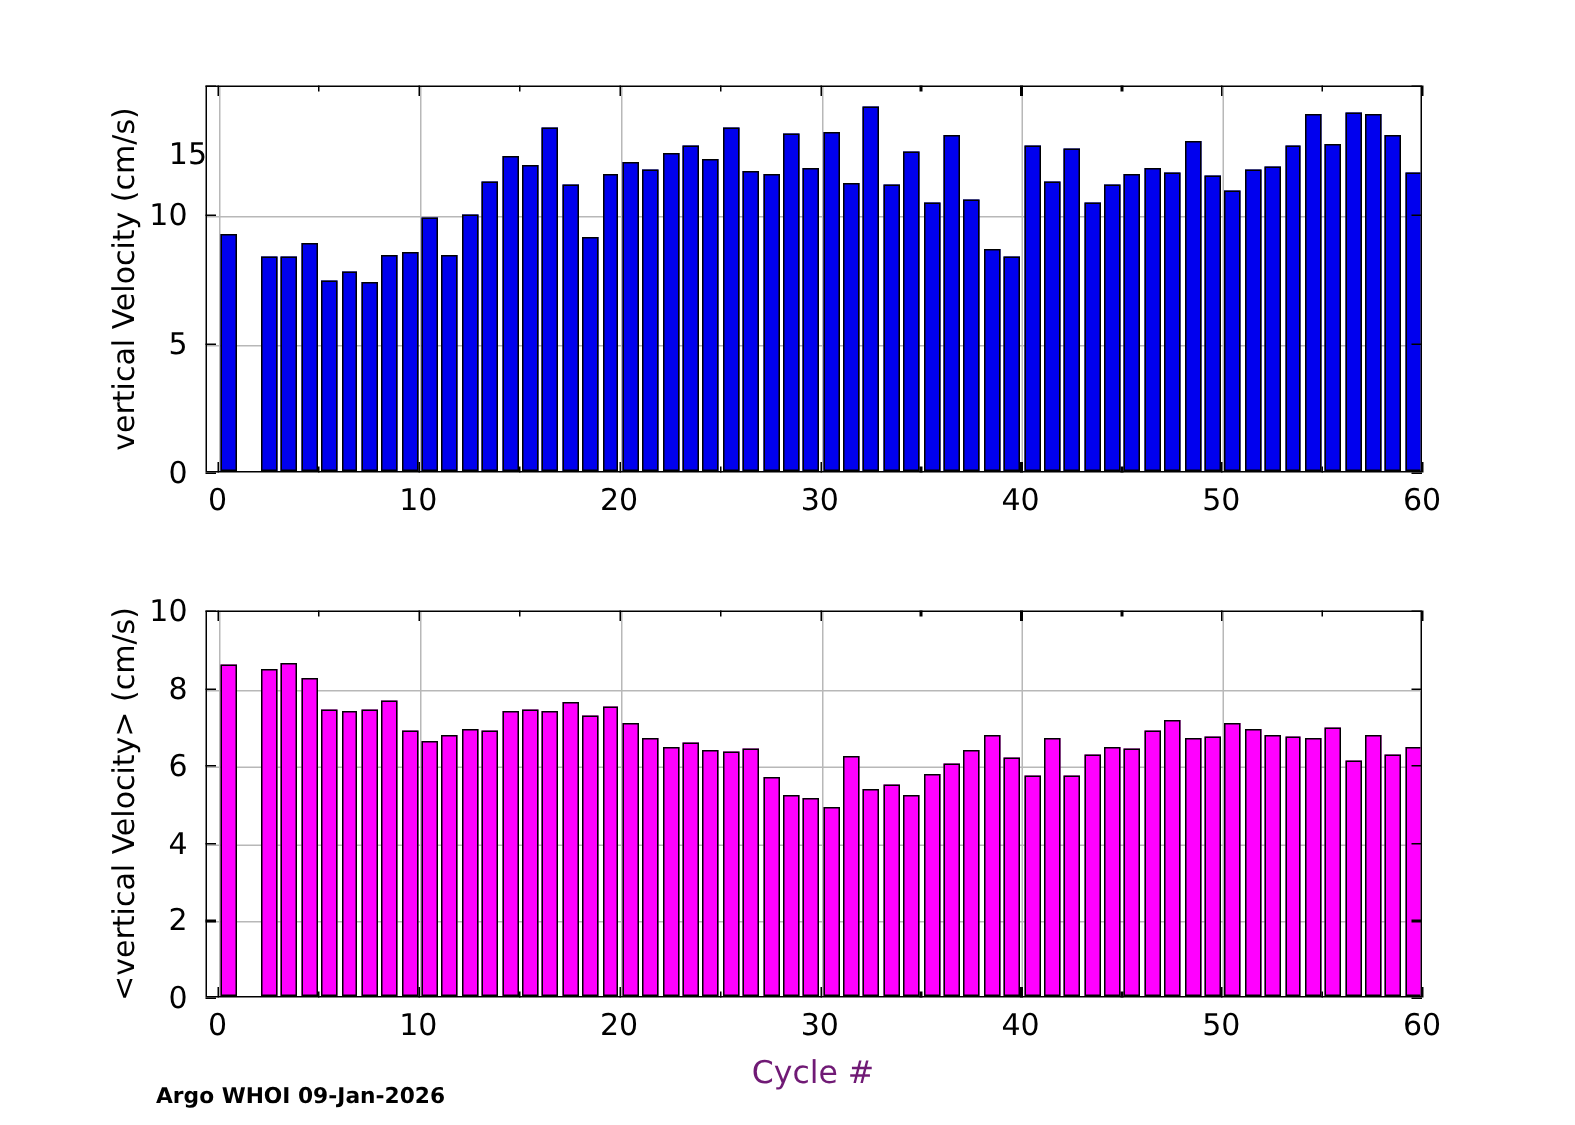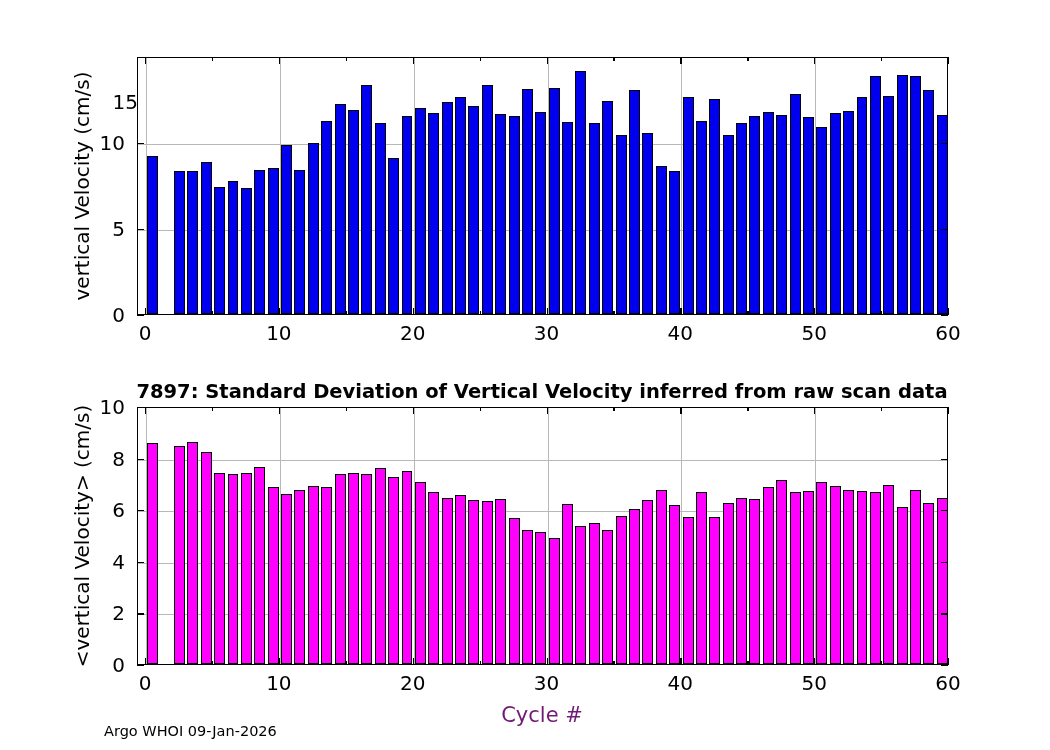--- a/index.html
+++ b/index.html
@@ -391,19 +391,18 @@
       <div class="xticklabel" style="left: 948px; top: 671px;">60</div>
     </div>
   <div id="ylabels-bot">
       <div class="yticklabel" style="left: 125px; top: 665px; transform: translate(-100%, -50%);">0</div>
       <div class="yticklabel" style="left: 125px; top: 613.4px; transform: translate(-100%, -50%);">2</div>
       <div class="yticklabel" style="left: 125px; top: 561.8px; transform: translate(-100%, -50%);">4</div>
       <div class="yticklabel" style="left: 125px; top: 510.2px; transform: translate(-100%, -50%);">6</div>
       <div class="yticklabel" style="left: 125px; top: 458.6px; transform: translate(-100%, -50%);">8</div>
       <div class="yticklabel" style="left: 125px; top: 407px; transform: translate(-100%, -50%);">10</div>
     </div>
-  <div class="axes-title" style="left:542px; top:380px;">7897: Standard Deviation of Vertical Velocity inferred from raw scan data</div>
   <div class="ylabel" style="left:82px; top:536px;">&lt;vertical Velocity&gt; (cm/s)</div>
   <div class="xlabel" style="left:542px; top:703px;">Cycle #</div>
 
-  <div class="footer-note" style="left:104px; top:723px;">Argo WHOI 09-Jan-2026</div>
+  <div class="footer-note" style="left:104px; top:723px;font-weight:bold;">Argo WHOI 09-Jan-2026</div>
 
 </div>
 
 </body></html>

